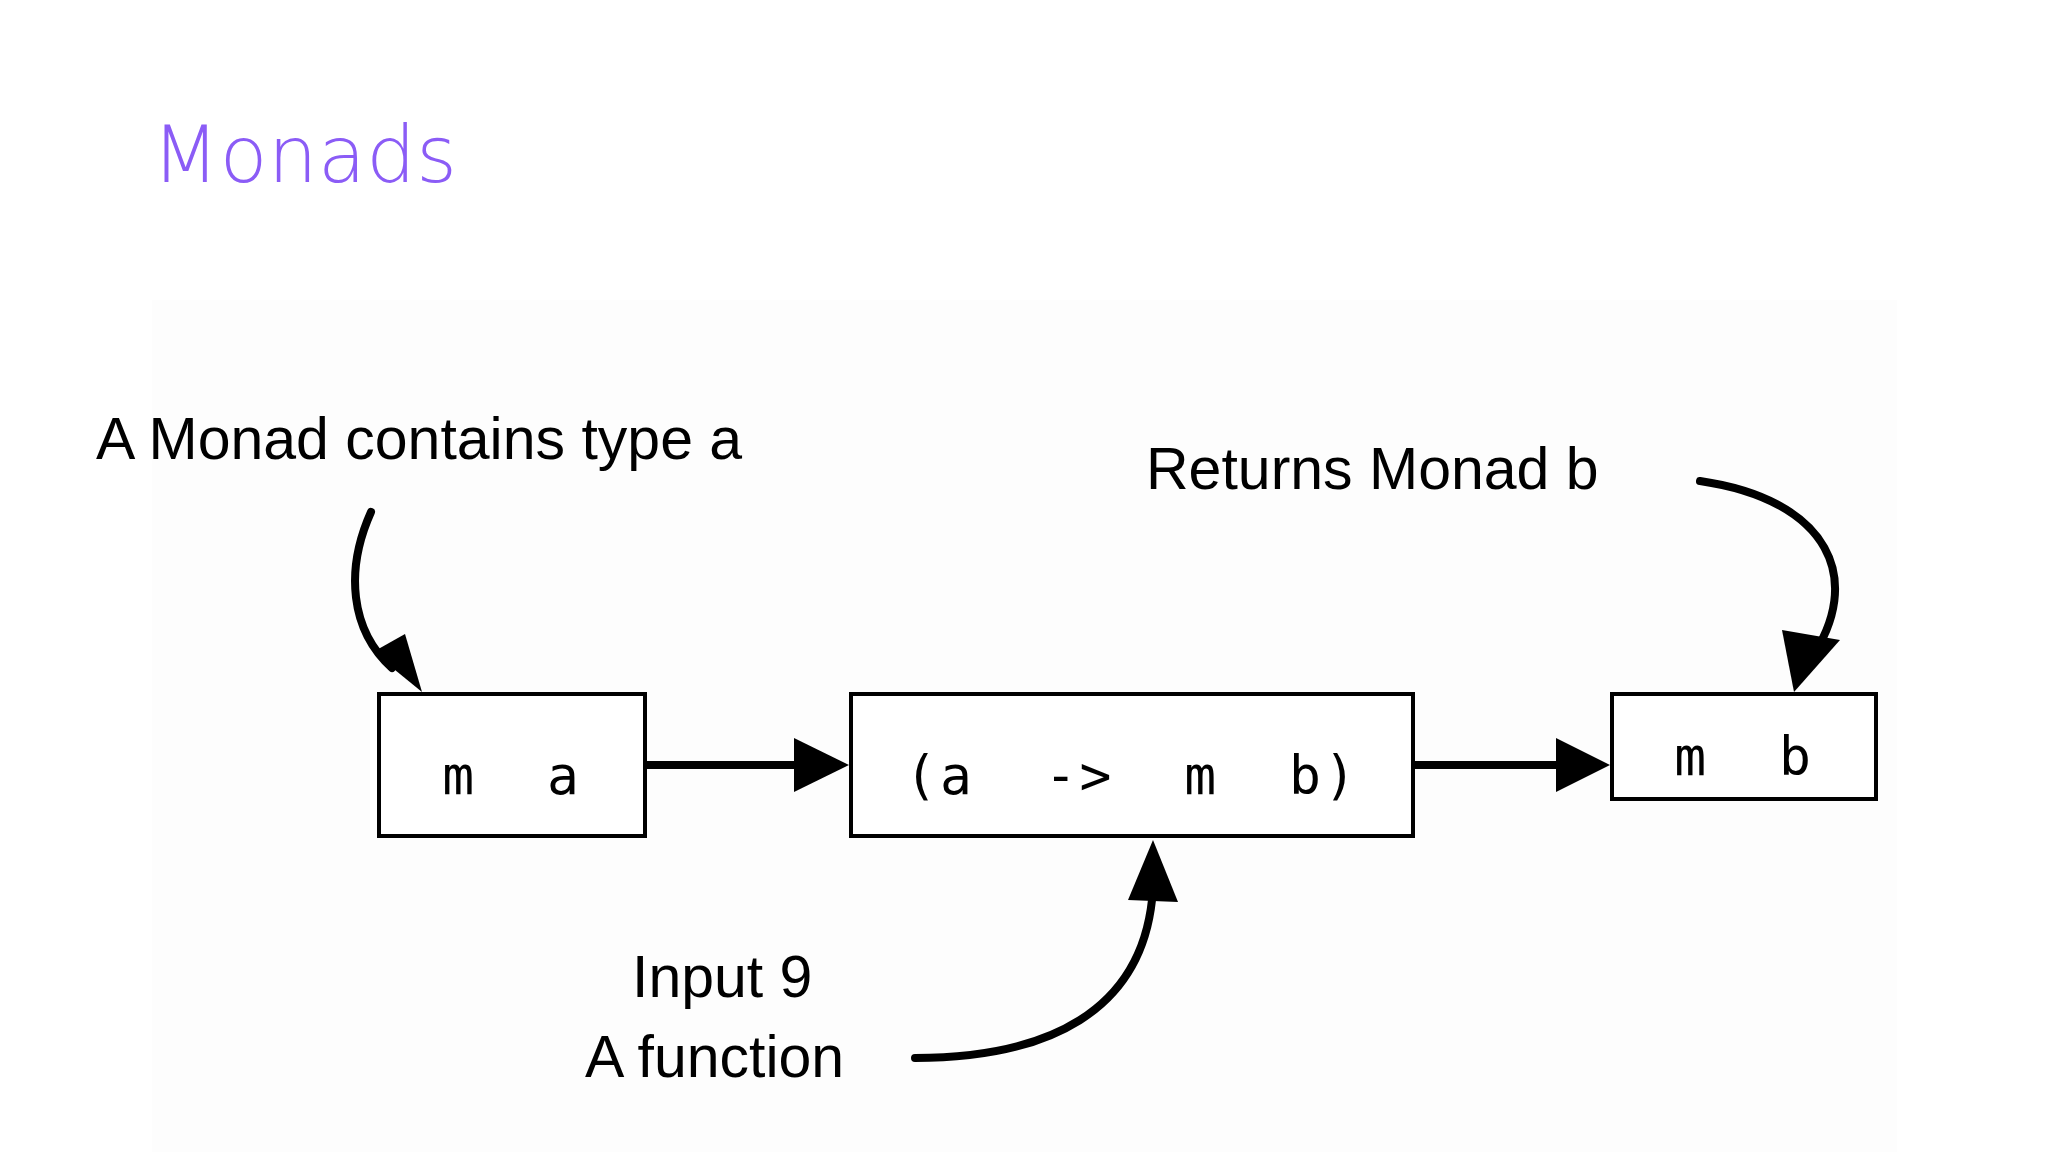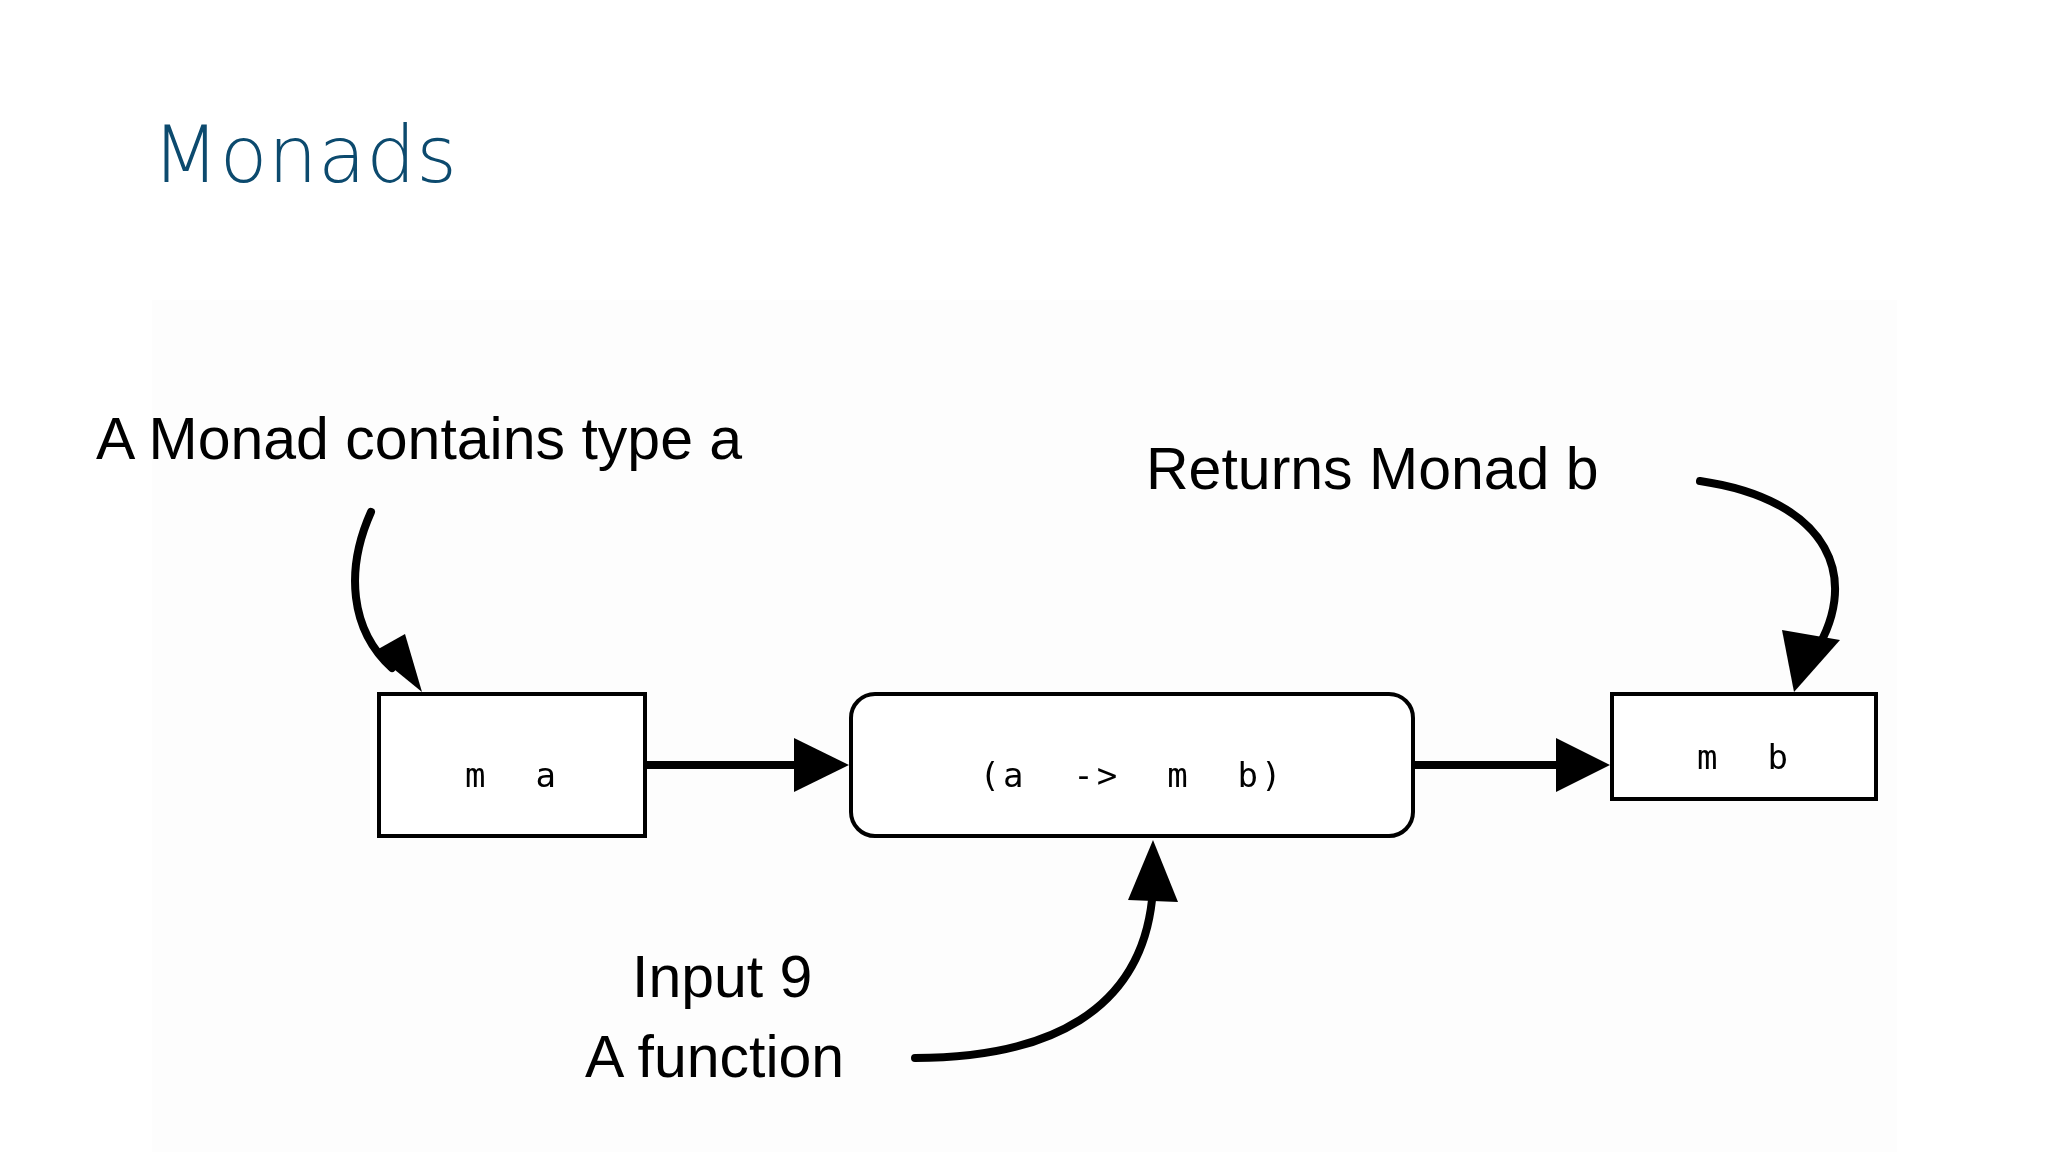--- a/index.html
+++ b/index.html
@@ -27,21 +27,21 @@
   }
 
   #slide-title {
     position: absolute;
     left: 152px;
     top: 116px;
     font-family: "DejaVu Sans", sans-serif;
     font-weight: 300;
     font-size: 78px;
     line-height: 1;
-    color: #0c4a6e;
+    color: #8b5cf6;
     letter-spacing: 0.5px;
     white-space: nowrap;
   }
 
   .anno {
     position: absolute;
     font-family: "Liberation Sans", sans-serif;
     font-weight: 400;
     font-size: 59px;
     line-height: 1.06;
@@ -58,28 +58,28 @@
     position: absolute;
     box-sizing: border-box;
     border: 4px solid #000000;
     background: #ffffff;
     display: flex;
     align-items: center;
     justify-content: center;
   }
   .dbox span {
     font-family: "DejaVu Sans Mono", monospace;
-    font-size: 34px;
+    font-size: 53px;
     letter-spacing: 3px;
     color: #000000;
     white-space: pre;
     margin-top: 20px;
   }
   #box-ma { left: 377px;  top: 692px; width: 270px; height: 146px; }
-  #box-fn { left: 849px;  top: 692px; width: 566px; height: 146px; border-radius: 26px; }
+  #box-fn { left: 849px;  top: 692px; width: 566px; height: 146px; }
   #box-mb { left: 1610px; top: 692px; width: 268px; height: 109px; }
 
   #arrows {
     position: absolute;
     left: 0;
     top: 0;
     width: 2048px;
     height: 1152px;
     pointer-events: none;
   }

